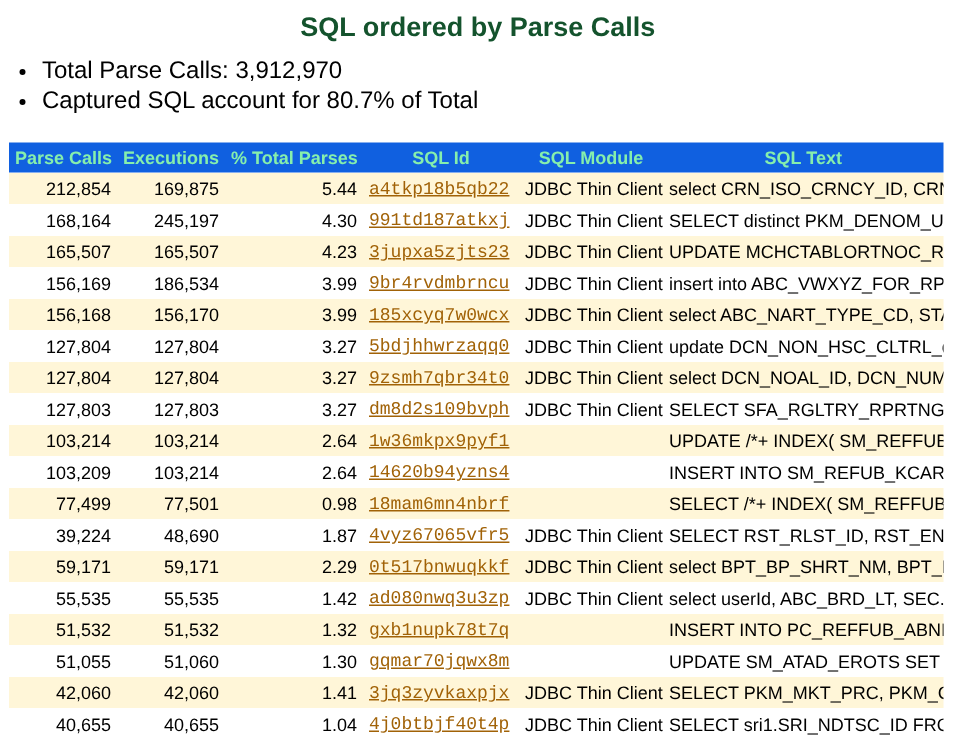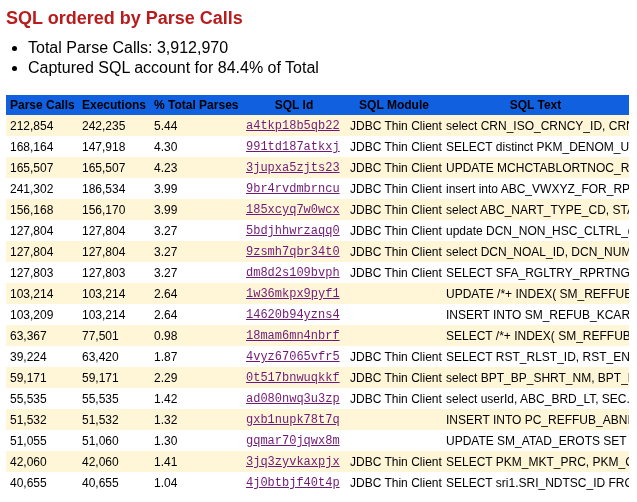--- a/index.html
+++ b/index.html
@@ -6,60 +6,61 @@
     font-family: Arial, Helvetica, sans-serif;
     font-size: 12px;
     color: #000;
     margin: 0;
     padding: 8px 6px;
     width: 637px;
     box-sizing: border-box;
     background: #fff;
   }
   h2.title {
-    color: #b91c1c;
+    color: #14532d;
     font-size: 18px;
     font-weight: bold;
     margin: 0 0 10px 0;
+    text-align: center;
   }
   ul.meta {
     margin: 0 0 18px 22px;
     padding: 0;
     font-size: 16px;
   }
   ul.meta li {
     margin: 2px 0;
   }
   table.report {
     border-collapse: collapse;
     width: 623px;
     table-layout: fixed;
   }
   table.report th {
     background: #1060e0;
-    color: #000000;
+    color: #86efac;
     font-size: 12px;
     font-weight: bold;
     text-align: center;
     padding: 3px 4px;
     white-space: nowrap;
   }
   table.report td {
     font-size: 12px;
     padding: 3px 4px;
     white-space: nowrap;
     overflow: hidden;
     text-overflow: clip;
     vertical-align: middle;
   }
   table.report tbody tr:nth-child(odd) { background: #fff6d8; }
   table.report tbody tr:nth-child(even) { background: #ffffff; }
-  .num { text-align: left; font-family: Arial, sans-serif; }
+  .num { text-align: right; font-family: Arial, sans-serif; }
   .sqlid a {
-    color: #701a75;
+    color: #a16207;
     text-decoration: underline;
     font-family: "Courier New", monospace;
     font-size: 12px;
     text-align: right;
   }
   .sqlid { text-align: left; }
   .mod { text-align: left; }
   .txt { text-align: left; }
   
   col.c-parse { width: 72px; }
@@ -69,21 +70,21 @@
   col.c-mod   { width: 96px; }
   col.c-txt   { width: 187px; }
 </style>
 </head>
 <body>
 
 <h2 class="title">SQL ordered by Parse Calls</h2>
 
 <ul class="meta">
   <li>Total Parse Calls: 3,912,970</li>
-  <li>Captured SQL account for 84.4% of Total</li>
+  <li>Captured SQL account for 80.7% of Total</li>
 </ul>
 
 <table class="report">
   <colgroup>
     <col class="c-parse">
       <col class="c-exec">
       <col class="c-pct">
     <col class="c-id">
       <col class="c-mod">
       <col class="c-txt">
@@ -94,44 +95,44 @@
       <th>Executions</th>
       <th>% Total Parses</th>
       <th>SQL Id</th>
       <th>SQL Module</th>
       <th>SQL Text</th>
     </tr>
   </thead>
   <tbody id="tbody">
       <tr>
         <td class="num">212,854</td>
-        <td class="num">242,235</td>
+        <td class="num">169,875</td>
         <td class="num">5.44</td>
         <td class="sqlid"><a href="#">a4tkp18b5qb22</a></td>
         <td class="mod">JDBC Thin Client</td>
         <td class="txt">select CRN_ISO_CRNCY_ID, CRN_C...</td>
       </tr>
       <tr>
         <td class="num">168,164</td>
-        <td class="num">147,918</td>
+        <td class="num">245,197</td>
         <td class="num">4.30</td>
         <td class="sqlid"><a href="#">991td187atkxj</a></td>
         <td class="mod">JDBC Thin Client</td>
         <td class="txt">SELECT distinct PKM_DENOM_UNIT...</td>
       </tr>
       <tr>
         <td class="num">165,507</td>
         <td class="num">165,507</td>
         <td class="num">4.23</td>
         <td class="sqlid"><a href="#">3jupxa5zjts23</a></td>
         <td class="mod">JDBC Thin Client</td>
         <td class="txt">UPDATE MCHCTABLORTNOC_R SET Ba...</td>
       </tr>
       <tr>
-        <td class="num">241,302</td>
+        <td class="num">156,169</td>
         <td class="num">186,534</td>
         <td class="num">3.99</td>
         <td class="sqlid"><a href="#">9br4rvdmbrncu</a></td>
         <td class="mod">JDBC Thin Client</td>
         <td class="txt">insert into ABC_VWXYZ_FOR_RPRT...</td>
       </tr>
       <tr>
         <td class="num">156,168</td>
         <td class="num">156,170</td>
         <td class="num">3.99</td>
@@ -173,30 +174,30 @@
       </tr>
       <tr>
         <td class="num">103,209</td>
         <td class="num">103,214</td>
         <td class="num">2.64</td>
         <td class="sqlid"><a href="#">14620b94yzns4</a></td>
         <td class="mod"></td>
         <td class="txt">INSERT INTO SM_REFUB_KCART(IN...</td>
       </tr>
       <tr>
-        <td class="num">63,367</td>
+        <td class="num">77,499</td>
         <td class="num">77,501</td>
         <td class="num">0.98</td>
         <td class="sqlid"><a href="#">18mam6mn4nbrf</a></td>
         <td class="mod"></td>
         <td class="txt">SELECT /*+ INDEX( SM_REFFUB_RE...</td>
       </tr>
       <tr>
         <td class="num">39,224</td>
-        <td class="num">63,420</td>
+        <td class="num">48,690</td>
         <td class="num">1.87</td>
         <td class="sqlid"><a href="#">4vyz67065vfr5</a></td>
         <td class="mod">JDBC Thin Client</td>
         <td class="txt">SELECT RST_RLST_ID, RST_ENTITY...</td>
       </tr>
       <tr>
         <td class="num">59,171</td>
         <td class="num">59,171</td>
         <td class="num">2.29</td>
         <td class="sqlid"><a href="#">0t517bnwuqkkf</a></td>

